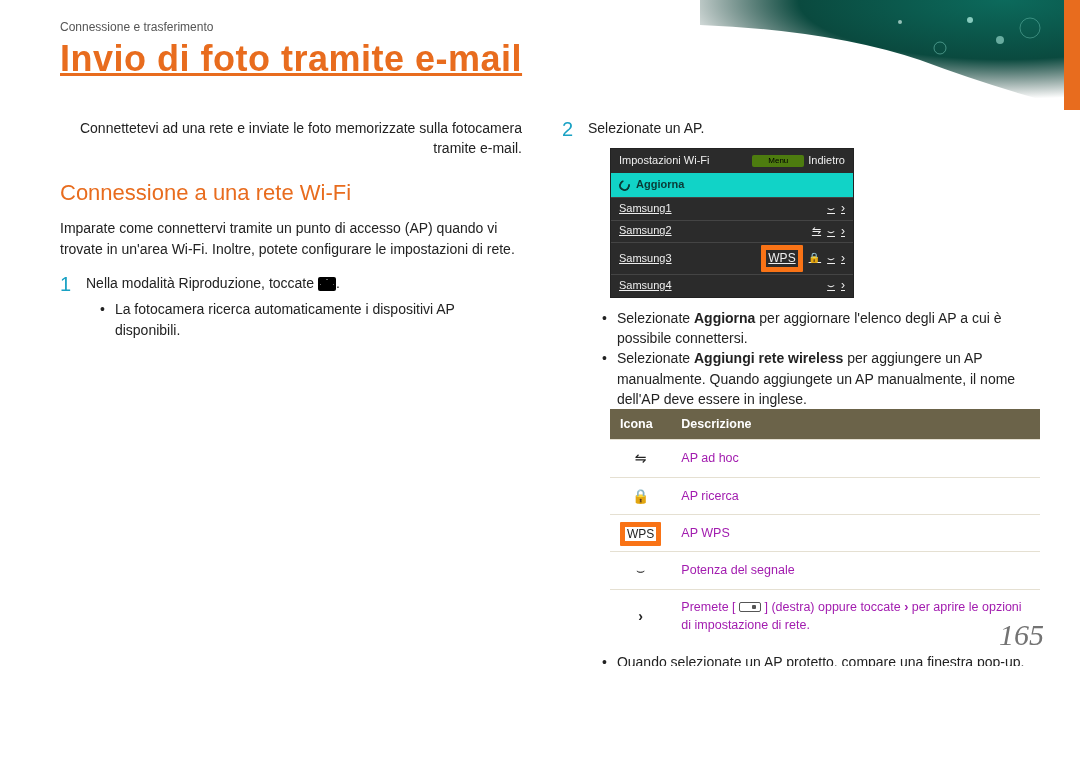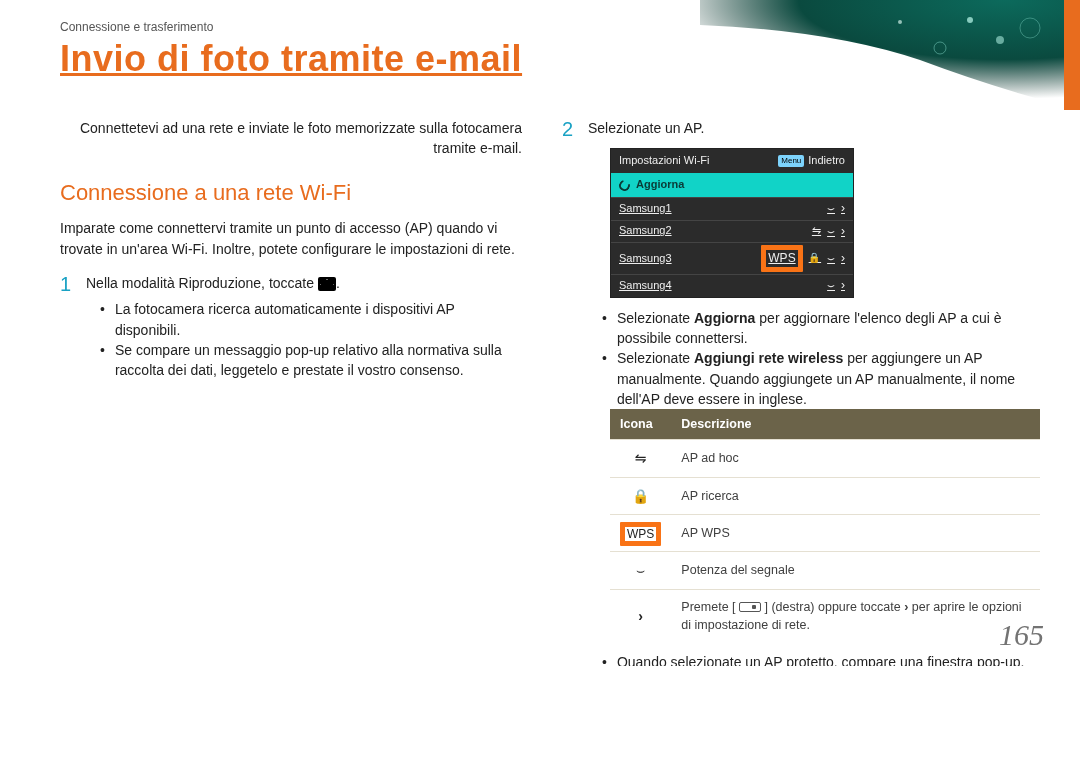--- a/index.html
+++ b/index.html
@@ -22,33 +22,33 @@
   .icon-mail { width: 18px; height: 14px; background: #000; border-radius: 2px; position: relative; display: inline-block; vertical-align: -2px; }
   .icon-mail::after { content: ""; position: absolute; left: 2px; right: 2px; top: 2px; height: 6px; background:
       linear-gradient(to bottom right, transparent 49%, #fff 50%, transparent 51%) left/50% 100% no-repeat,
       linear-gradient(to bottom left, transparent 49%, #fff 50%, transparent 51%) right/50% 100% no-repeat; }
   .bold { font-weight: 600; }
 
   
   .wifi-box { width: 244px; margin: 10px 0 10px 22px; border: 1px solid #222; font-size: 11px; color: #eee; }
   .wifi-header { background: #2b2b2b; display: flex; justify-content: space-between; padding: 4px 8px; }
   .wifi-back { display: flex; align-items: center; gap: 4px; }
-  .menu-chip { background: #7dd3fc; color: #000; font-size: 8px; padding: 0 3px; border-radius: 2px; }
+  .menu-chip { background: #4d7c0f; color: #000; font-size: 8px; padding: 0 16px; border-radius: 2px; }
   .wifi-refresh { background: #11d3c7; color: #0a3a36; padding: 4px 8px; display: flex; align-items: center; gap: 6px; font-weight: 600; }
   .wifi-row { background: #2b2b2b; border-top: 1px solid #444; padding: 2px 8px; display: flex; align-items: center; justify-content: space-between; text-decoration: underline; }
   .wifi-icons { display: flex; align-items: center; gap: 6px; font-size: 11px; }
   .chev { font-size: 12px; }
   .wps-chip { font-size: 12px; border: 5px solid #f97316; padding: 0 2px; border-radius: 1px; }
   .lock { font-size: 10px; }
   .adhoc { font-size: 11px; }
 
   
   .desc-table { width: 430px; margin-left: 22px; border-collapse: collapse; font-size: 12.5px; }
   .desc-table th { background: #6b6349; color: #fff; font-weight: 600; text-align: left; padding: 6px 10px; }
-  .desc-table td { padding: 8px 10px; border-top: 1px solid #e5e0d2; vertical-align: middle; color: #404040; }
+  .desc-table td { padding: 8px 10px; border-top: 1px solid #e5e0d2; vertical-align: middle; color: #a21caf; }
   .desc-table td.ic { text-align: center; width: 46px; font-size: 14px; color: #222; }
   .thin-chev { display:inline-block; font-weight: bold; }
   .dpad-rect { display:inline-block; width: 22px; height: 10px; border: 1px solid #555; border-radius: 2px; position: relative; vertical-align: -1px; }
   .dpad-rect::after { content:""; position:absolute; right:4px; top:2px; width:4px; height:4px; background:#555; border-radius:1px; }
 
   .pagenum { position: absolute; right: 36px; bottom: 14px; font-size: 30px; font-style: italic; color: #737373; font-family: Georgia, serif; }
 
   .intro { margin-bottom: 4px; text-align: right; }
   .para { margin-top: 2px; }
   .after-bullets { margin-top: 10px; }
@@ -95,23 +95,20 @@
         <div class="step-num">1</div>
         <div class="step-text">
           <span>Nella modalità Riproduzione, toccate </span>
           <span class="inline-icon">
               <span class="icon-mail"></span>
             </span><span>.</span>
           <div class="bullets">
             <div class="bullet">
                 <span>La fotocamera ricerca automaticamente i dispositivi AP disponibili.</span>
               </div>
-            <div class="bullet">
-                <span>Se compare un messaggio pop-up relativo alla normativa sulla raccolta dei dati, leggetelo e prestate il vostro consenso.</span>
-              </div>
           </div>
         </div>
       </div>
     </div>
 
     <div class="col col2">
       <div class="step" style="margin-top:0;">
         <div class="step-num">2</div>
         <div class="step-text">
           <span>Selezionate un AP.</span>

